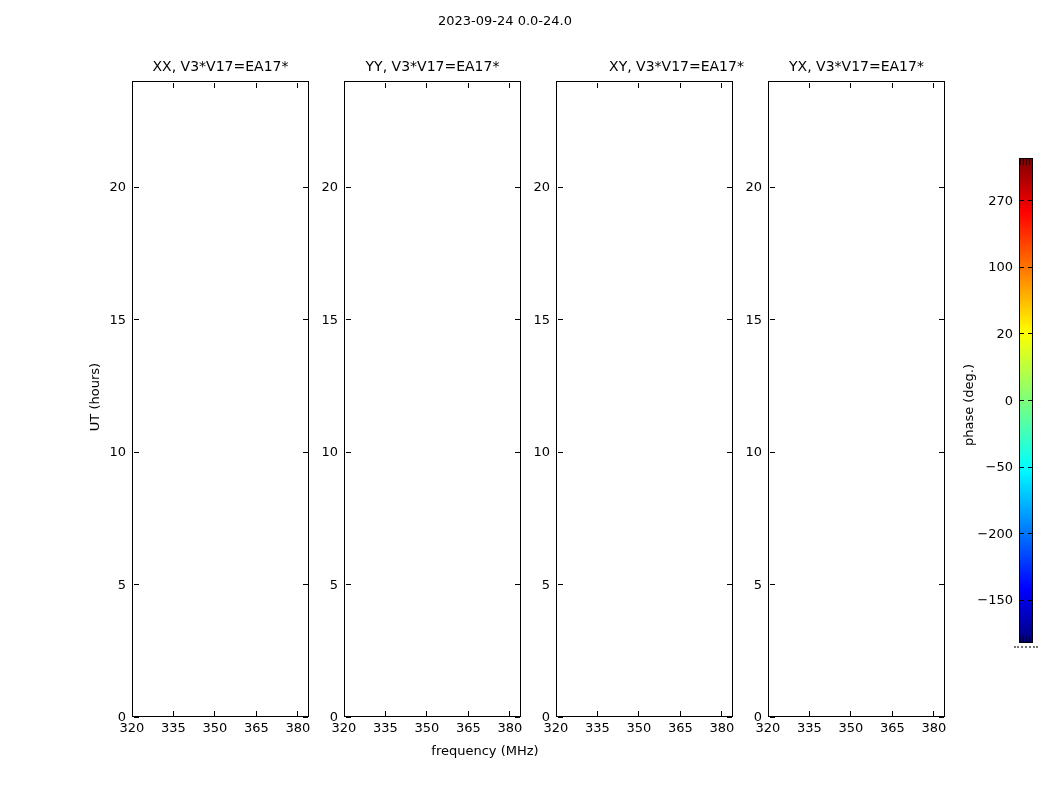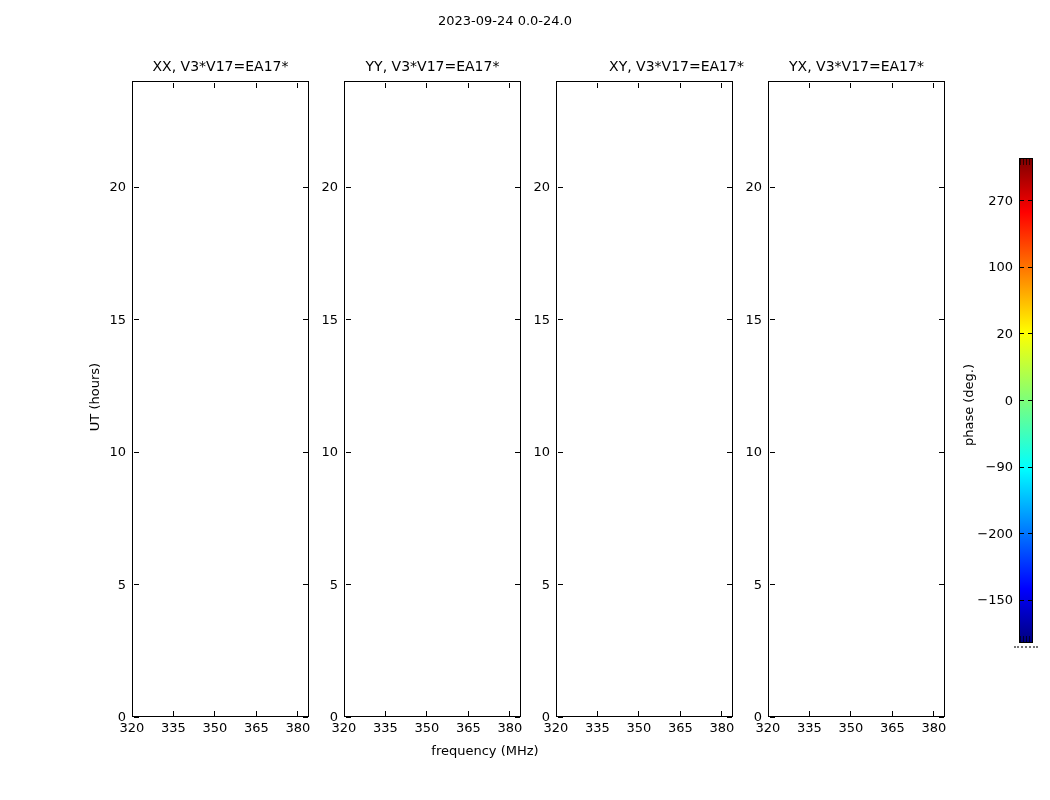--- a/index.html
+++ b/index.html
@@ -205,20 +205,20 @@
     <div class="tickmark" style="left: 1028px; top: 266.758px; width: 4px; height: 1px;"></div>
     <div class="tlabel tr" style="left: 968px; top: 259.258px; width: 45px;">100</div>
     <div class="tickmark" style="left: 1020px; top: 333.379px; width: 4px; height: 1px;"></div>
     <div class="tickmark" style="left: 1028px; top: 333.379px; width: 4px; height: 1px;"></div>
     <div class="tlabel tr" style="left: 968px; top: 325.879px; width: 45px;">20</div>
     <div class="tickmark" style="left: 1020px; top: 400px; width: 4px; height: 1px;"></div>
     <div class="tickmark" style="left: 1028px; top: 400px; width: 4px; height: 1px;"></div>
     <div class="tlabel tr" style="left: 968px; top: 392.5px; width: 45px;">0</div>
     <div class="tickmark" style="left: 1020px; top: 466.621px; width: 4px; height: 1px;"></div>
     <div class="tickmark" style="left: 1028px; top: 466.621px; width: 4px; height: 1px;"></div>
-    <div class="tlabel tr" style="left: 968px; top: 459.121px; width: 45px;">−90</div>
+    <div class="tlabel tr" style="left: 968px; top: 459.121px; width: 45px;">−50</div>
     <div class="tickmark" style="left: 1020px; top: 533.242px; width: 4px; height: 1px;"></div>
     <div class="tickmark" style="left: 1028px; top: 533.242px; width: 4px; height: 1px;"></div>
     <div class="tlabel tr" style="left: 968px; top: 525.742px; width: 45px;">−200</div>
     <div class="tickmark" style="left: 1020px; top: 599.863px; width: 4px; height: 1px;"></div>
     <div class="tickmark" style="left: 1028px; top: 599.863px; width: 4px; height: 1px;"></div>
     <div class="tlabel tr" style="left: 968px; top: 592.363px; width: 45px;">−150</div>
   </div>
 
 </body></html>

